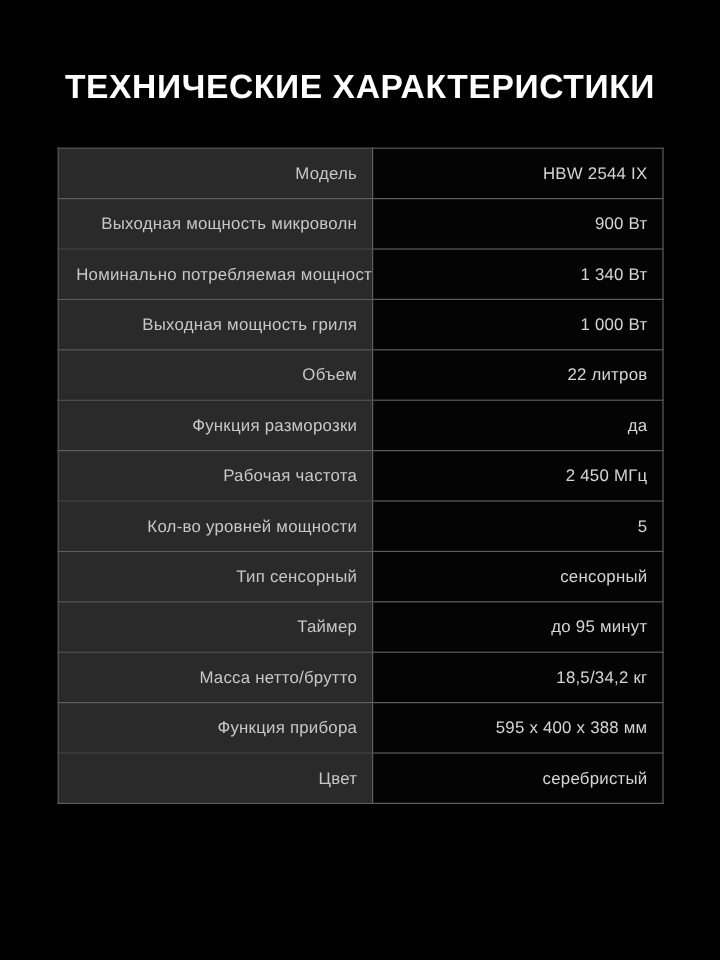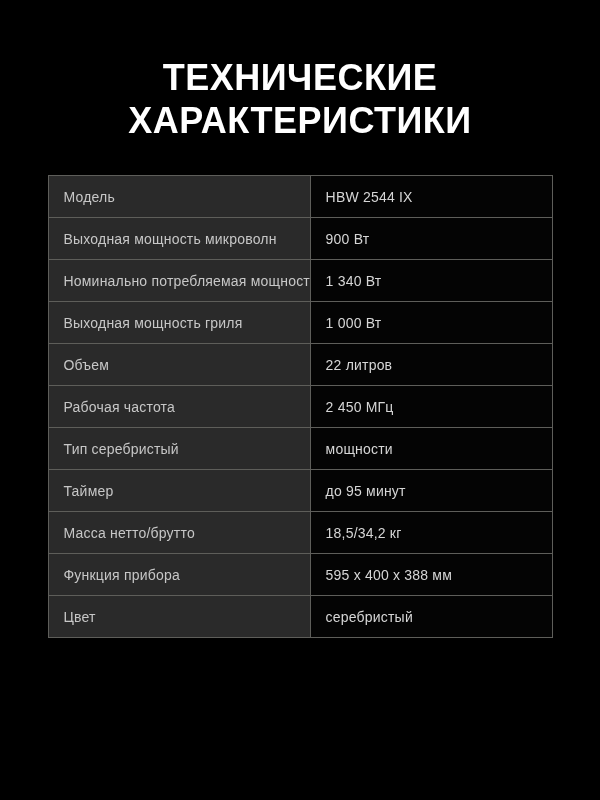--- a/index.html
+++ b/index.html
@@ -21,30 +21,31 @@
   }
   .page {
     width: 600px;
     height: 800px;
     background: var(--bg);
   }
   h1.title {
     margin: 56px 34px 0 34px;
     text-align: center;
     color: var(--title-text);
-    font-size: 36px;
+    font-size: 28px;
     font-weight: 700;
     letter-spacing: 0.5px;
     line-height: 1.2;
   }
   table.specs {
     width: 505px;
     margin: 33px auto 12px auto;
     border-collapse: collapse;
     table-layout: fixed;
+    text-align: right;
   }
   table.specs td {
     height: 42px;
     border: 1px solid var(--border);
     font-size: 14px;
     vertical-align: middle;
     padding: 0 12px 0 15px;
     letter-spacing: 0.2px;
     white-space: nowrap;
     overflow: hidden;
@@ -82,26 +83,34 @@
         </tr>
         <tr>
           <td class="label-cell">Выходная мощность гриля</td>
           <td class="value-cell">1 000 Вт</td>
         </tr>
         <tr>
           <td class="label-cell">Объем</td>
           <td class="value-cell">22 литров</td>
         </tr>
         <tr>
+          <td class="label-cell">Функция разморозки</td>
+          <td class="value-cell">да</td>
+        </tr>
+        <tr>
           <td class="label-cell">Рабочая частота</td>
           <td class="value-cell">2 450 МГц</td>
         </tr>
         <tr>
-          <td class="label-cell">Тип серебристый</td>
-          <td class="value-cell">мощности</td>
+          <td class="label-cell">Кол-во уровней мощности</td>
+          <td class="value-cell">5</td>
+        </tr>
+        <tr>
+          <td class="label-cell">Тип сенсорный</td>
+          <td class="value-cell">сенсорный</td>
         </tr>
         <tr>
           <td class="label-cell">Таймер</td>
           <td class="value-cell">до 95 минут</td>
         </tr>
         <tr>
           <td class="label-cell">Масса нетто/брутто</td>
           <td class="value-cell">18,5/34,2 кг</td>
         </tr>
         <tr>

